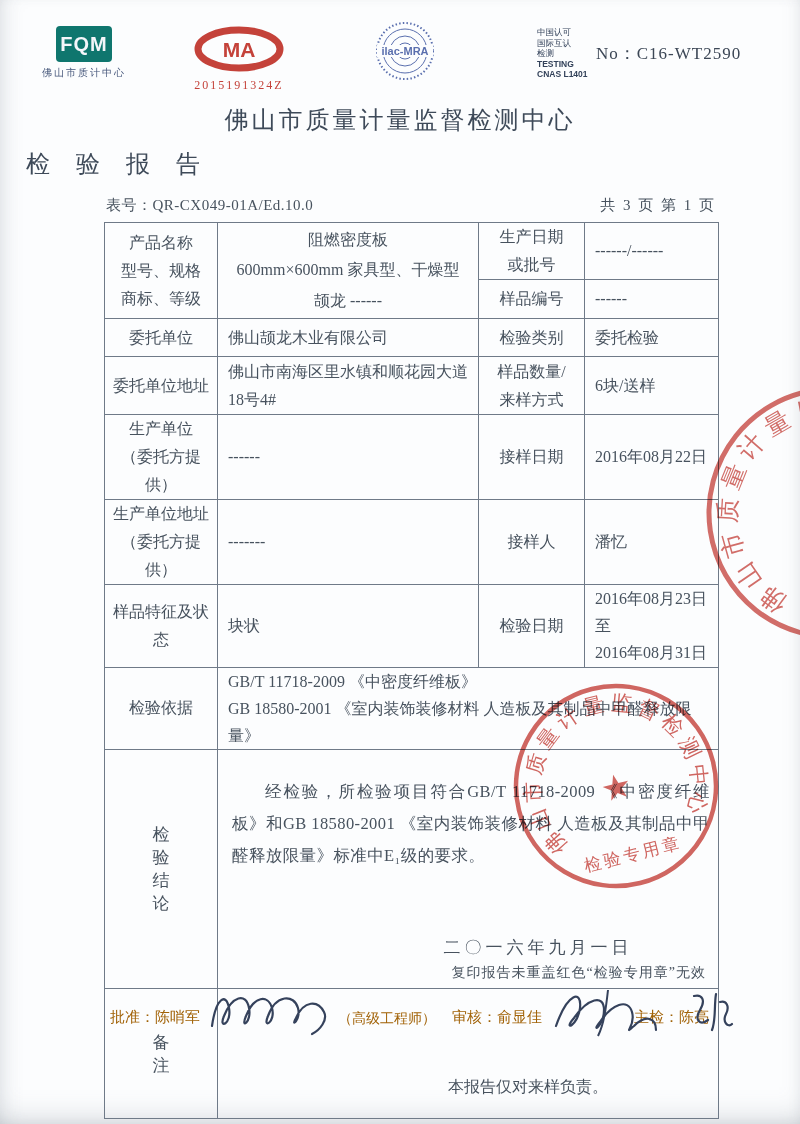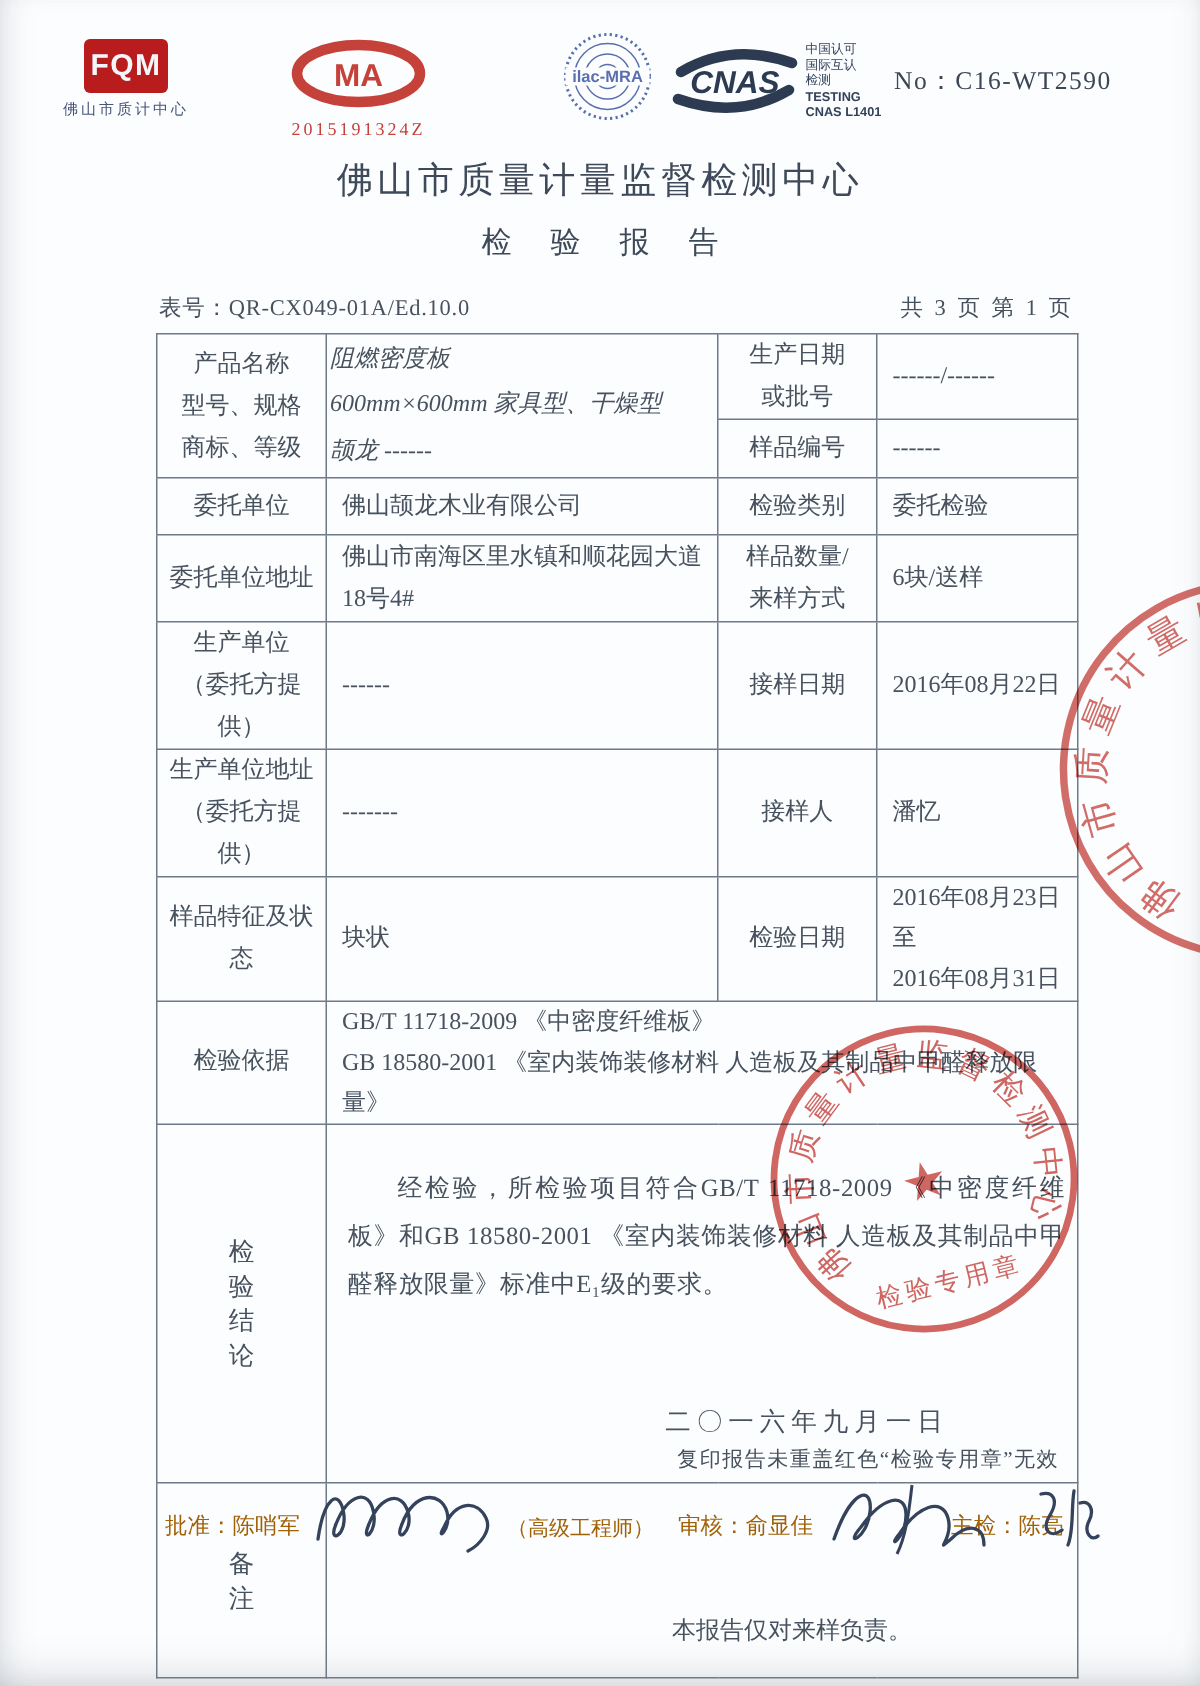--- a/index.html
+++ b/index.html
@@ -9,21 +9,21 @@
     background:#fcfdfe; overflow:hidden;
     font-family:"Liberation Serif","DejaVu Serif",serif;
     color:#47525e;
     box-shadow: inset 0 -16px 34px -20px rgba(100,110,125,.45),
                 inset 16px 0 30px -24px rgba(100,110,125,.30),
                 inset -6px 0 18px -14px rgba(100,110,125,.25);
   }
   .abs { position:absolute; }
 
   
-  .fqm-box { left:56px; top:26px; width:56px; height:36px; background:#b91c1c;
+  .fqm-box { left:56px; top:26px; width:56px; height:36px; background:#0f766e;
     border-radius:4px; color:#f4f6fa; font:bold 20px/36px "Liberation Sans","DejaVu Sans",sans-serif;
     text-align:center; letter-spacing:1px; }
   .fqm-cap { left:28px; top:66px; width:112px; text-align:center; color:#45567a;
     font-size:10px; letter-spacing:2px; font-family:"Liberation Sans","DejaVu Sans",sans-serif; }
 
   .cma-wrap { left:193px; top:26px; width:92px; text-align:center; }
   .cal-wrap { left:292px; top:26px; width:74px; text-align:center; }
   .red-cap  { color:#c4423a; font-family:"Liberation Serif","DejaVu Serif",serif; }
   .cma-cap  { font-size:12px; letter-spacing:2px; margin-top:2px; }
   .cal-cap  { font-size:7.5px; letter-spacing:0; margin-top:4px; white-space:nowrap; }
@@ -32,34 +32,34 @@
   .cnas-wrap { left:448px; top:30px; width:84px; height:48px; }
   .cnas-cap { left:537px; top:27px; width:70px; color:#33425a; font-size:8.5px; line-height:10.5px;
     font-family:"Liberation Sans","DejaVu Sans",sans-serif; }
   .cnas-cap .b { font-weight:bold; }
 
   .report-no { left:596px; top:42px; font-size:17px; color:#3c4756; letter-spacing:1px; white-space:nowrap; }
 
   
   .org-title { left:0; top:104px; width:100%; text-align:center; font-size:24px;
     letter-spacing:3px; color:#3e4a59; }
-  .report-title { left:0; top:148px; width:100%; text-align:center; font-size:20px;
+  .report-title { left:0; top:148px; width:100%; text-align:left; font-size:24px;
     letter-spacing:26px; text-indent:26px; color:#3e4a59; }
 
   .form-line-left  { left:106px; top:196px; font-size:15px; letter-spacing:.5px; }
   .form-line-right { right:84px; top:196px; font-size:15px; letter-spacing:2px; }
 
   
   table.main { position:absolute; left:104px; top:222px; width:614px;
     border-collapse:collapse; table-layout:fixed; }
   table.main td { border:1px solid #6f7a88; font-size:16px; color:#47525e;
     vertical-align:middle; overflow:hidden; }
   td.lab { text-align:center; padding:0 1px; line-height:1.75; }
   td.val { text-align:left; padding:0 6px 0 10px; line-height:1.7; }
-  td.valc { text-align:left; padding:0 2px; line-height:1.9;font-style:italic; }
+  td.valc { text-align:center; padding:0 2px; line-height:1.9; }
   .r1a{height:51px}.r1b{height:39px}.r2{height:38px}.r3{height:58px}.r4{height:48px}
   .r5{height:50px}.r6{height:54px}.r7{height:56px}.r8{height:239px}.r9{height:130px}
   .sm { font-size:15px; }
   .vlabel { display:flex; flex-direction:column; justify-content:space-evenly;
     align-items:center; height:100%; font-size:17px; }
   td.relcell { position:relative; vertical-align:top; }
   .concl-par { position:absolute; left:14px; right:8px; top:26px; text-indent:2em;
     font-size:16.5px; line-height:1.95; letter-spacing:.4px; text-align:justify; }
   .concl-date { position:absolute; left:150px; width:340px; top:186px; text-align:center;
     font-size:17px; letter-spacing:4px; }
@@ -103,27 +103,20 @@
     <svg width="62" height="62" viewBox="0 0 62 62">
       <circle cx="31" cy="31" r="28" fill="none" stroke="#5a6fae" stroke-width="2" stroke-dasharray="1.5,2.2"></circle>
       <circle cx="31" cy="31" r="22" fill="none" stroke="#5a6fae" stroke-width="1"></circle>
       <circle cx="31" cy="31" r="15" fill="none" stroke="#5a6fae" stroke-width="1"></circle>
       <circle cx="31" cy="31" r="8" fill="none" stroke="#5a6fae" stroke-width="1"></circle>
       <rect x="3" y="25" width="56" height="12" fill="#fcfdfe"></rect>
       <text x="31" y="34.5" text-anchor="middle" font-family="Liberation Sans,DejaVu Sans,sans-serif" font-size="11" font-weight="bold" fill="#5a6fae">ilac-MRA</text>
     </svg>
   </div>
 
-  <div class="abs cnas-wrap">
-    <svg width="84" height="48" viewBox="0 0 84 48">
-      <path d="M6,18 Q40,-2 80,12" fill="none" stroke="#2c3b52" stroke-width="7" stroke-linecap="round"></path>
-      <path d="M78,30 Q44,50 4,36" fill="none" stroke="#2c3b52" stroke-width="7" stroke-linecap="round"></path>
-      <text x="42" y="32" text-anchor="middle" font-family="Liberation Sans,DejaVu Sans,sans-serif" font-size="21" font-weight="bold" font-style="italic" fill="#2c3b52">CNAS</text>
-    </svg>
-  </div>
   <div class="abs cnas-cap">
     <div>中国认可</div>
     <div>国际互认</div>
     <div>检测</div>
     <div class="b">TESTING</div>
     <div class="b">CNAS L1401</div>
   </div>
 
   <div class="abs report-no">
     <span>No：</span><span>C16-WT2590</span>

